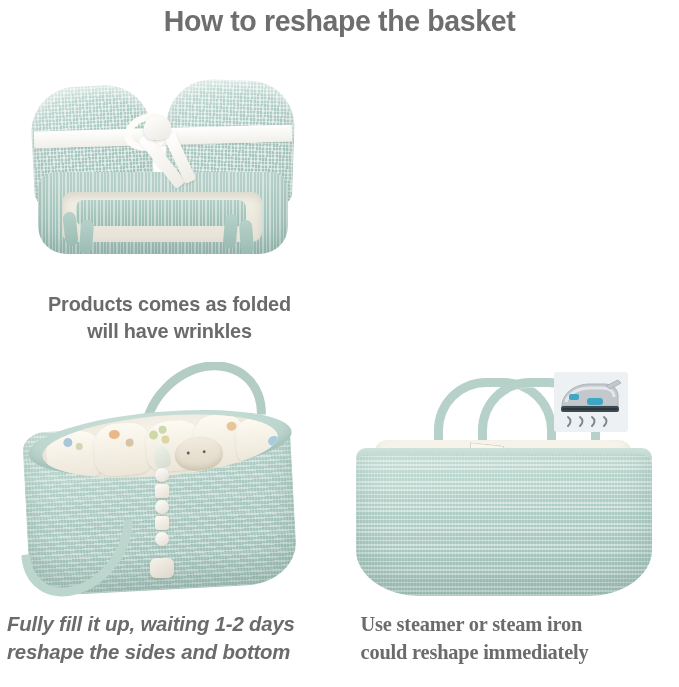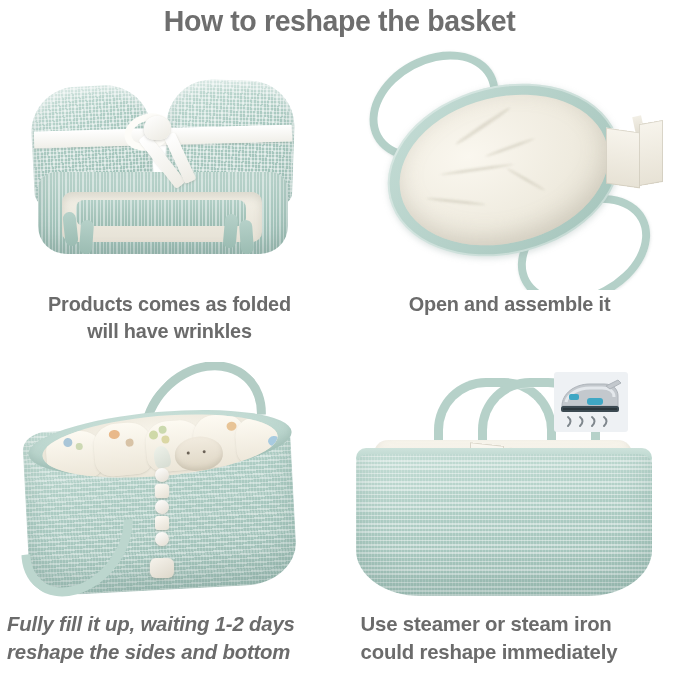--- a/index.html
+++ b/index.html
@@ -41,21 +41,21 @@
     width: 594px;
     height: 645px;
   }
   .cell {
     position: absolute;
     width: 339px;
   }
   .cell-tl { left: 0;    top: 0;   }
   .cell-tr { left: 340px; top: 0;  }
   .cell-bl { left: 0;    top: 320px; font-style: italic; }
-  .cell-br { left: 340px; top: 320px; }
+  .cell-br { left: 340px; top: 320px; font-family: Liberation Serif, serif; }
 
   .photo {
     position: relative;
     width: 339px;
     height: 248px;
     overflow: hidden;
   }
   .caption {
     font-size: 20.5px;
     font-weight: bold;
@@ -426,44 +426,20 @@
         <div class="ribbon-tail ribbon-tail-b"></div>
         <div class="ribbon-knot"></div>
       </div>
     </div>
     <div class="caption">
       <span class="cap-line">Products comes as folded</span>
       <span class="cap-line">will have wrinkles</span>
     </div>
   </div>
 
-  <div class="cell cell-tr">
-    <div class="photo">
-      <div class="openview">
-        <div class="handle-ring handle-top"></div>
-        <div class="handle-ring handle-bot"></div>
-        <div class="rim"></div>
-        <div class="lining">
-        </div>
-        <div class="wrinkle w1"></div>
-        <div class="wrinkle w2"></div>
-        <div class="wrinkle w3"></div>
-        <div class="wrinkle w4"></div>
-        <div class="wrinkle w5"></div>
-        <div class="divider-panel">
-          <div class="panel-tab"></div>
-          <div class="panel-a"></div>
-          <div class="panel-b"></div>
-        </div>
-      </div>
-    </div>
-    <div class="caption">
-      <span class="cap-line">Open and assemble it</span>
-    </div>
-  </div>
 
   <div class="cell cell-bl">
     <div class="photo">
       <div class="filled">
         <div class="fb-handle fb-handle-back"></div>
         <div class="fb-body"></div>
         <div class="fb-rim"></div>
         <div class="fb-contents">
           <div class="cloth c1"></div>
           <div class="cloth c2"></div>

